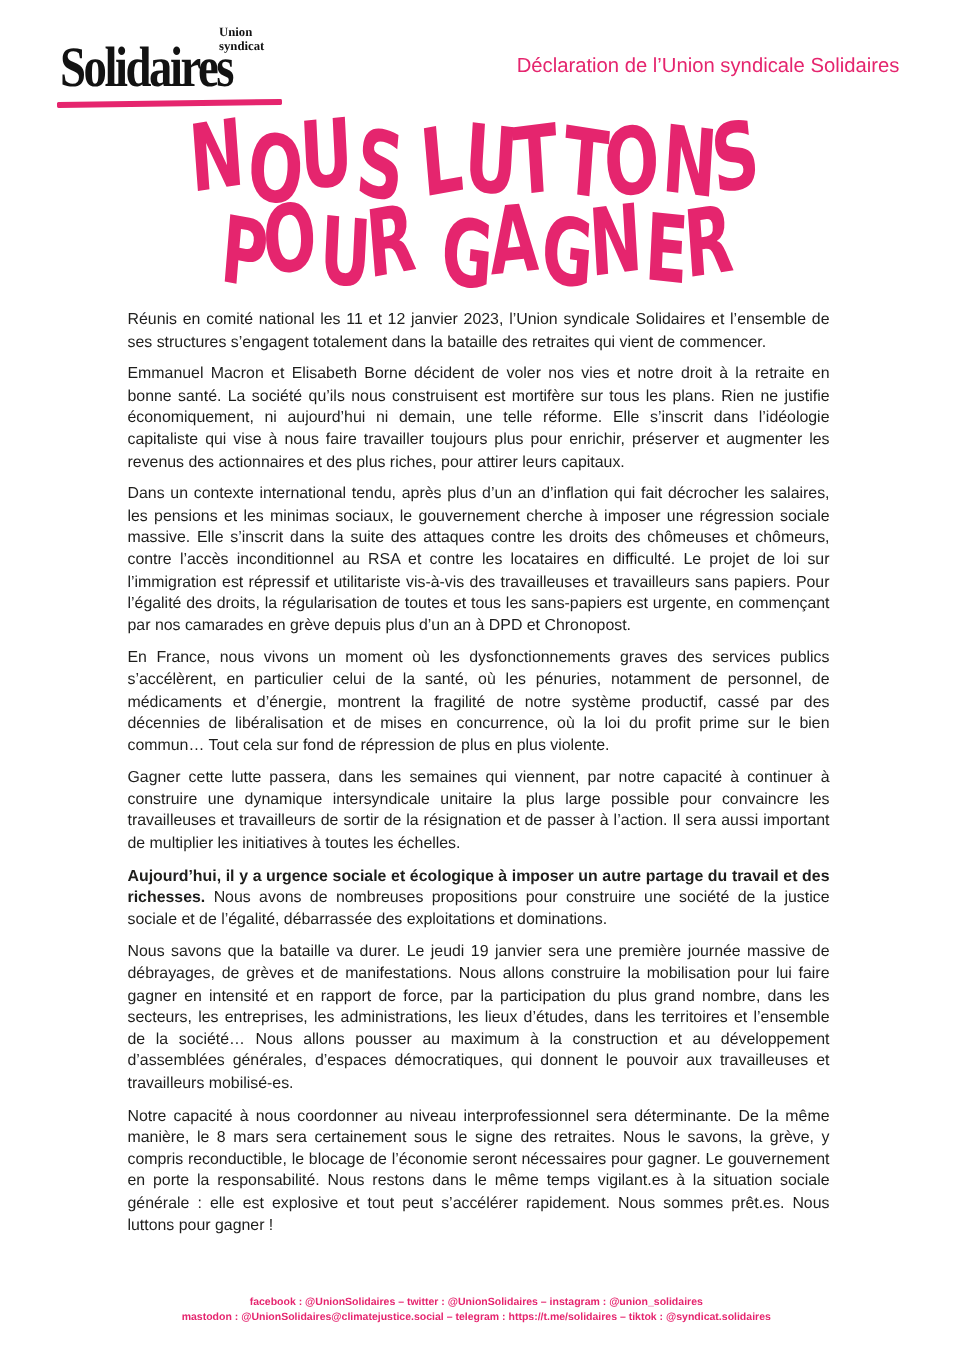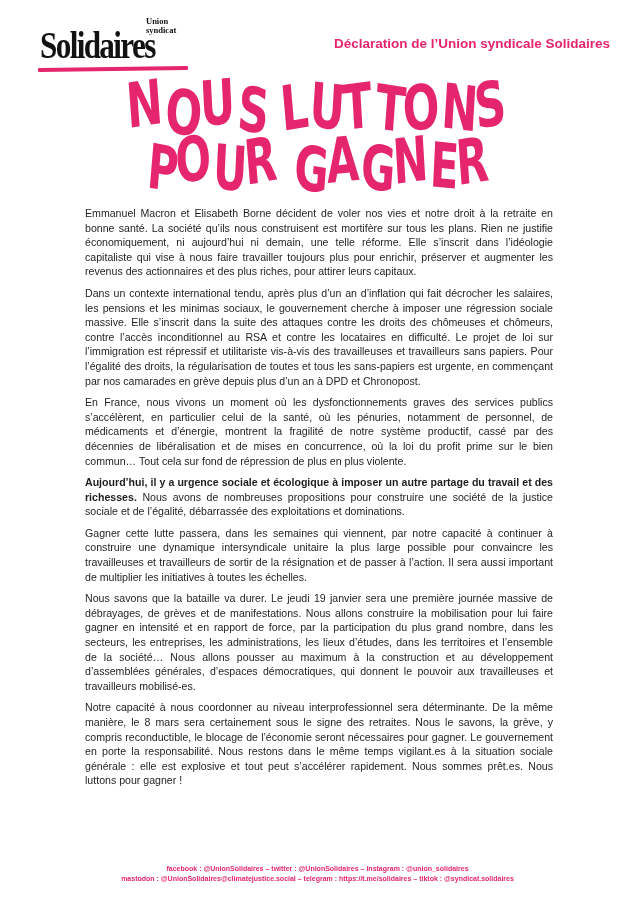--- a/index.html
+++ b/index.html
@@ -32,21 +32,21 @@
     position: absolute; left: -2px; top: 55px;
     width: 150px; height: 4px;
     background: var(--accent, #e5256e);
     transform: rotate(-0.8deg); border-radius: 1px;
   }
 
   
   .declaration {
     position: absolute; left: 312px; top: 36px; width: 320px;
     text-align: center;
-    font-size: 13.5px; font-weight: bold;
+    font-size: 13.5px; font-weight: normal;
     color: var(--accent, #e5256e);
   }
 
   
   .title-svg { position: absolute; left: 0; top: 74px; color: var(--accent, #e5256e); }
 
   
   .body-text {
     position: absolute; left: 85px; top: 206px; width: 468px;
     font-size: 10.6px; line-height: 14.6px;
@@ -78,25 +78,26 @@
   </div>
 
   <div class="declaration">Déclaration de l’Union syndicale Solidaires</div>
 
   <svg class="title-svg" width="635" height="130" viewBox="0 0 635 130">
     <text x="318" y="54" text-anchor="middle" textLength="380" lengthAdjust="spacingAndGlyphs" font-family="DejaVu Sans, sans-serif" font-weight="bold" font-size="62" fill="currentColor" rotate="-6 5 -4 7 0 -7 5 -5 6 -4 5 -8" dy="0 4 -6 3 0 2 -5 4 -2 3 -4 2">NOUS LUTTONS</text>
     <text x="318" y="111" text-anchor="middle" textLength="344" lengthAdjust="spacingAndGlyphs" font-family="DejaVu Sans, sans-serif" font-weight="bold" font-size="62" fill="currentColor" rotate="7 -5 4 -7 0 6 -4 6 -5 4 -6" dy="2 -4 5 -3 0 3 -5 4 -3 2 -1">POUR GAGNER</text>
   </svg>
 
   <div class="body-text">
+      <p><span>Réunis en comité national les 11 et 12 janvier 2023, l’Union syndicale Solidaires et l’ensemble de ses structures s’engagent totalement dans la bataille des retraites qui vient de commencer.</span></p>
       <p><span>Emmanuel Macron et Elisabeth Borne décident de voler nos vies et notre droit à la retraite en bonne santé. La société qu’ils nous construisent est mortifère sur tous les plans. Rien ne jus­tifie économiquement, ni aujourd’hui ni demain, une telle réforme. Elle s’inscrit dans l’idéologie capitaliste qui vise à nous faire travailler toujours plus pour enrichir, préserver et augmenter les revenus des actionnaires et des plus riches, pour attirer leurs capitaux.</span></p>
       <p><span>Dans un contexte international tendu, après plus d’un an d’inflation qui fait décrocher les salaires, les pensions et les minimas sociaux, le gouvernement cherche à imposer une régres­sion sociale massive. Elle s’inscrit dans la suite des attaques contre les droits des chômeuses et chômeurs, contre l’accès inconditionnel au RSA et contre les locataires en difficulté. Le projet de loi sur l’immigration est répressif et utilitariste vis-à-vis des travailleuses et travail­leurs sans papiers. Pour l’égalité des droits, la régularisation de toutes et tous les sans-pa­piers est urgente, en commençant par nos camarades en grève depuis plus d’un an à DPD et Chronopost.</span></p>
       <p><span>En France, nous vivons un moment où les dysfonctionnements graves des services publics s’accélèrent, en particulier celui de la santé, où les pénuries, notamment de personnel, de médicaments et d’énergie, montrent la fragilité de notre système productif, cassé par des décennies de libéralisation et de mises en concurrence, où la loi du profit prime sur le bien commun… Tout cela sur fond de répression de plus en plus violente.</span></p>
+      <p><span>Gagner cette lutte passera, dans les semaines qui viennent, par notre capacité à continuer à construire une dynamique intersyndicale unitaire la plus large possible pour convaincre les travailleuses et travailleurs de sortir de la résignation et de passer à l’action. Il sera aussi im­portant de multiplier les initiatives à toutes les échelles.</span></p>
       <p><strong>Aujourd’hui, il y a urgence sociale et écologique à imposer un autre partage du tra­vail et des richesses.</strong><span> Nous avons de nombreuses propositions pour construire une société de la justice sociale et de l’égalité, débarrassée des exploitations et dominations.</span></p>
-      <p><span>Gagner cette lutte passera, dans les semaines qui viennent, par notre capacité à continuer à construire une dynamique intersyndicale unitaire la plus large possible pour convaincre les travailleuses et travailleurs de sortir de la résignation et de passer à l’action. Il sera aussi im­portant de multiplier les initiatives à toutes les échelles.</span></p>
       <p><span>Nous savons que la bataille va durer. Le jeudi 19 janvier sera une première journée massive de débrayages, de grèves et de manifestations. Nous allons construire la mobilisation pour lui faire gagner en intensité et en rapport de force, par la participation du plus grand nombre, dans les secteurs, les entreprises, les administrations, les lieux d’études, dans les territoires et l’ensemble de la société… Nous allons pousser au maximum à la construction et au dé­veloppement d’assemblées générales, d’espaces démocratiques, qui donnent le pouvoir aux travailleuses et travailleurs mobilisé-es.</span></p>
       <p><span>Notre capacité à nous coordonner au niveau interprofessionnel sera déterminante. De la même manière, le 8 mars sera certainement sous le signe des retraites. Nous le savons, la grève, y compris reconductible, le blocage de l’économie seront nécessaires pour gagner. Le gouvernement en porte la responsabilité. Nous restons dans le même temps vigilant.es à la situation sociale générale : elle est explosive et tout peut s’accélérer rapidement. Nous sommes prêt.es. Nous luttons pour gagner !</span></p>
     </div>
 
   <div class="footer">
     <div>facebook : @UnionSolidaires – twitter : @UnionSolidaires – instagram : @union_solidaires</div>
     <div>mastodon : @UnionSolidaires@climatejustice.social – telegram : https://t.me/solidaires – tiktok : @syndicat.solidaires</div>
   </div>
 
 </div>

